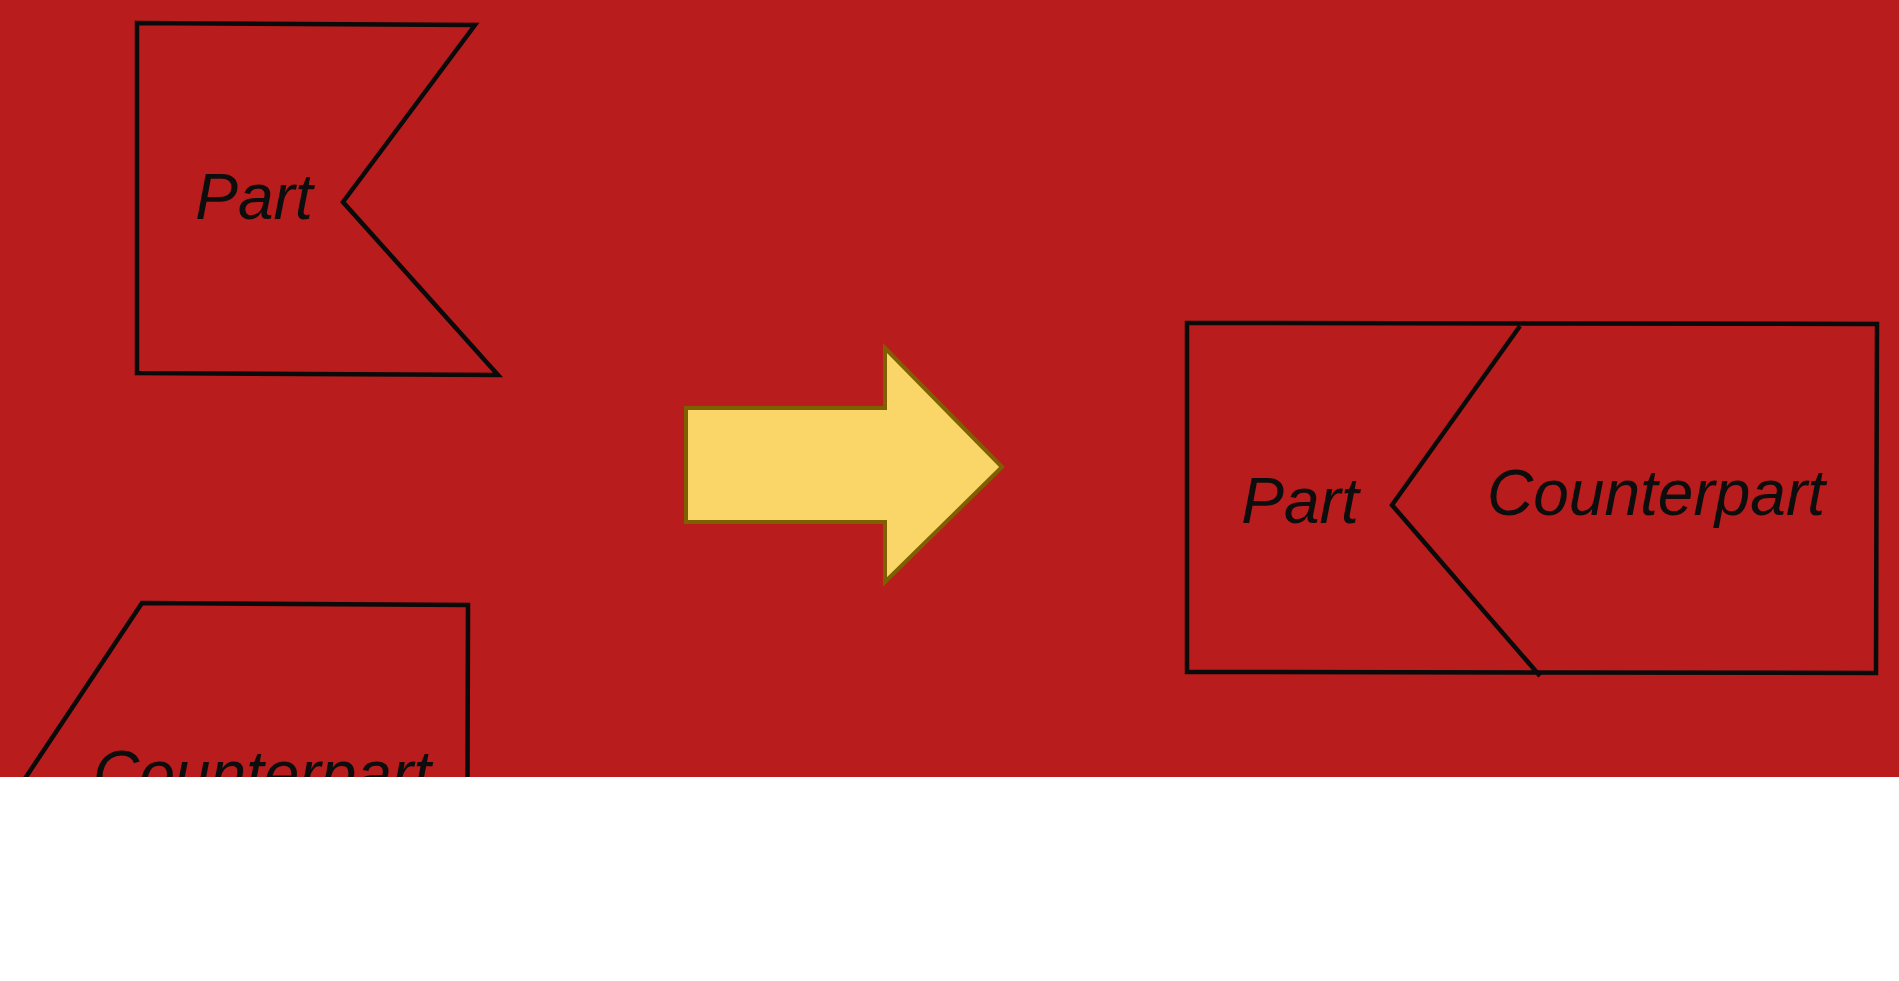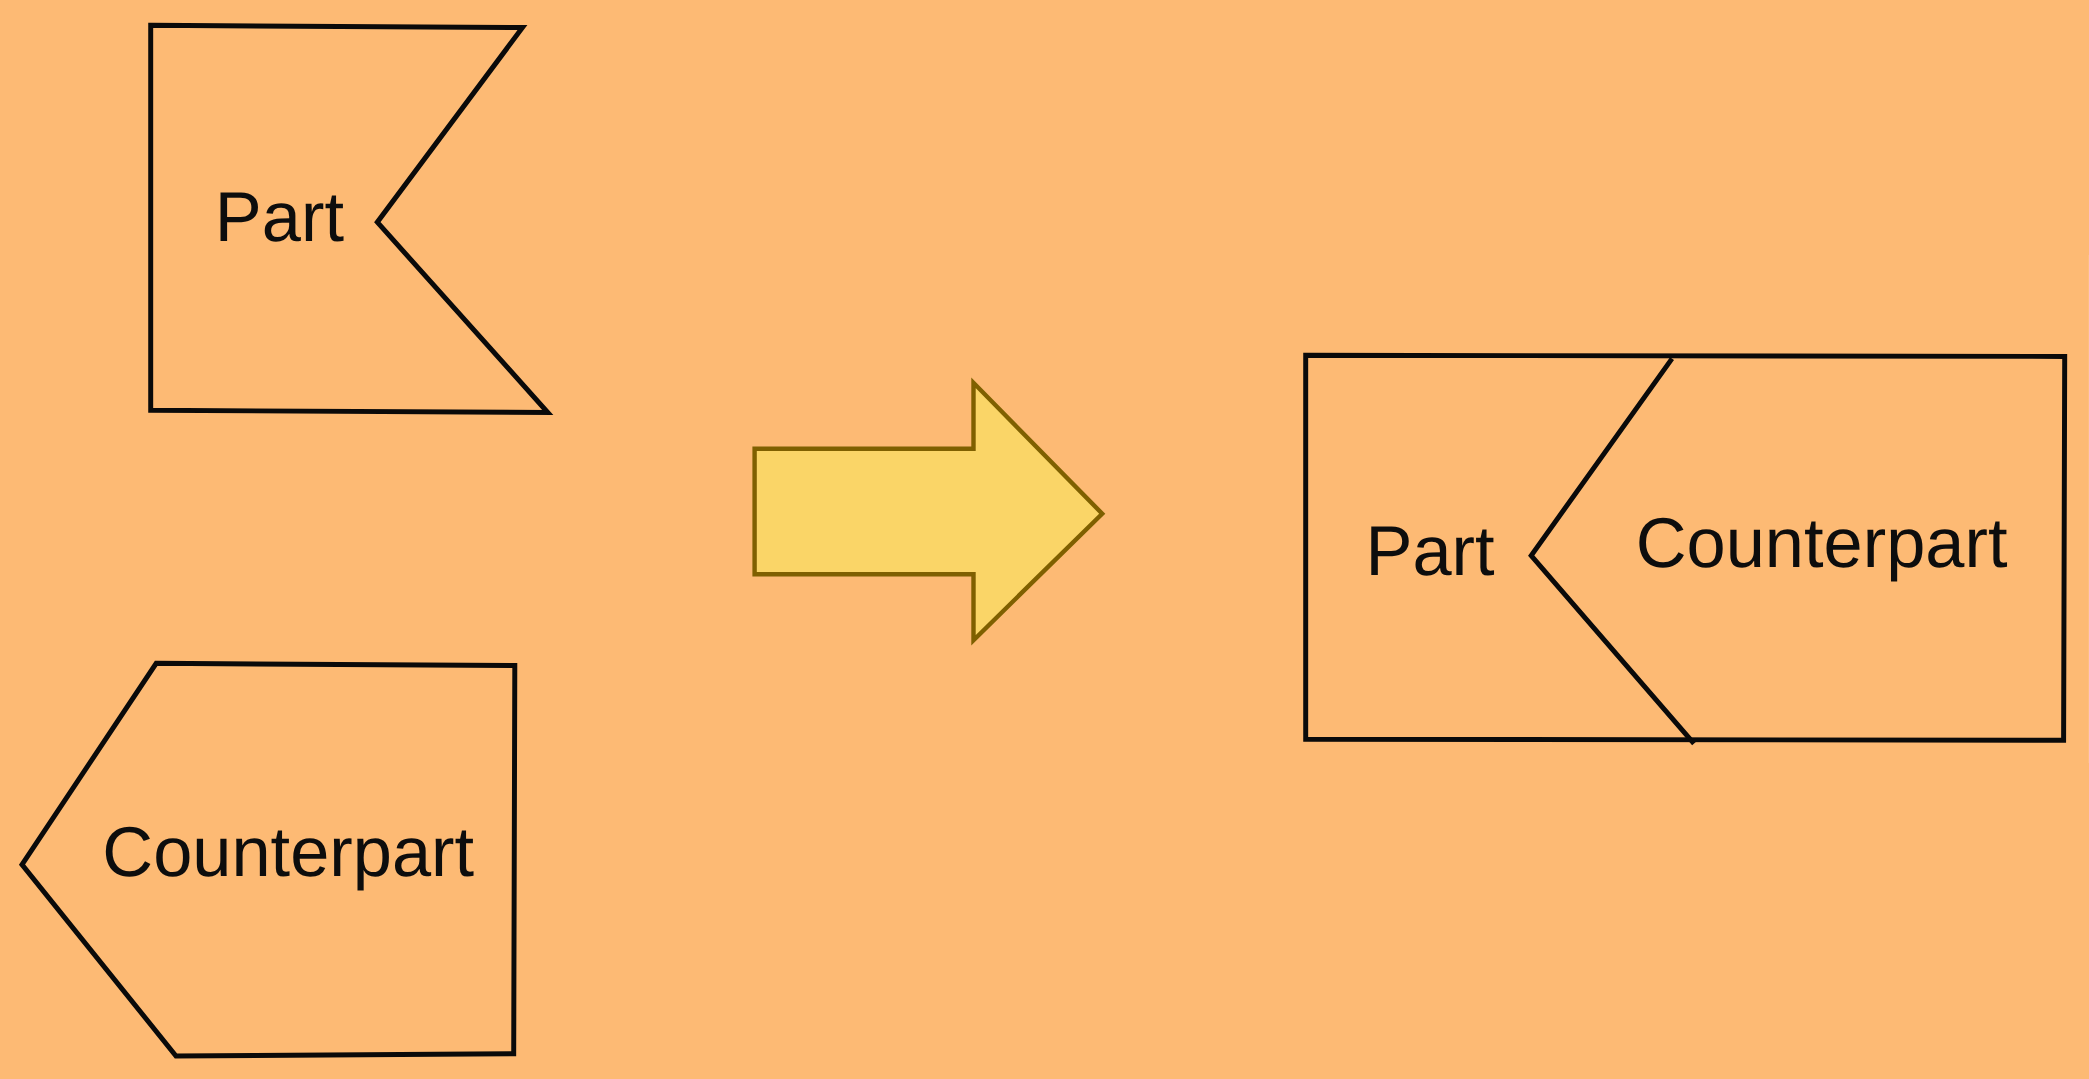--- a/index.html
+++ b/index.html
@@ -3,23 +3,24 @@
 <meta charset="utf-8">
 <style>
   html, body {
     margin: 0;
     padding: 0;
     background: #ffffff;
   }
   .stage {
     position: relative;
     width: 1899px;
-    height: 981px;
-    background: #fdba74;
+    height: 777px;
+    background: #b91c1c;
     overflow: hidden;
+    font-style: italic;
   }
   svg { display: block; }
   .outline {
     fill: none;
     stroke: #0a0a0a;
     stroke-width: 4.5;
     stroke-linejoin: miter;
     stroke-linecap: square;
   }
   .divider {

